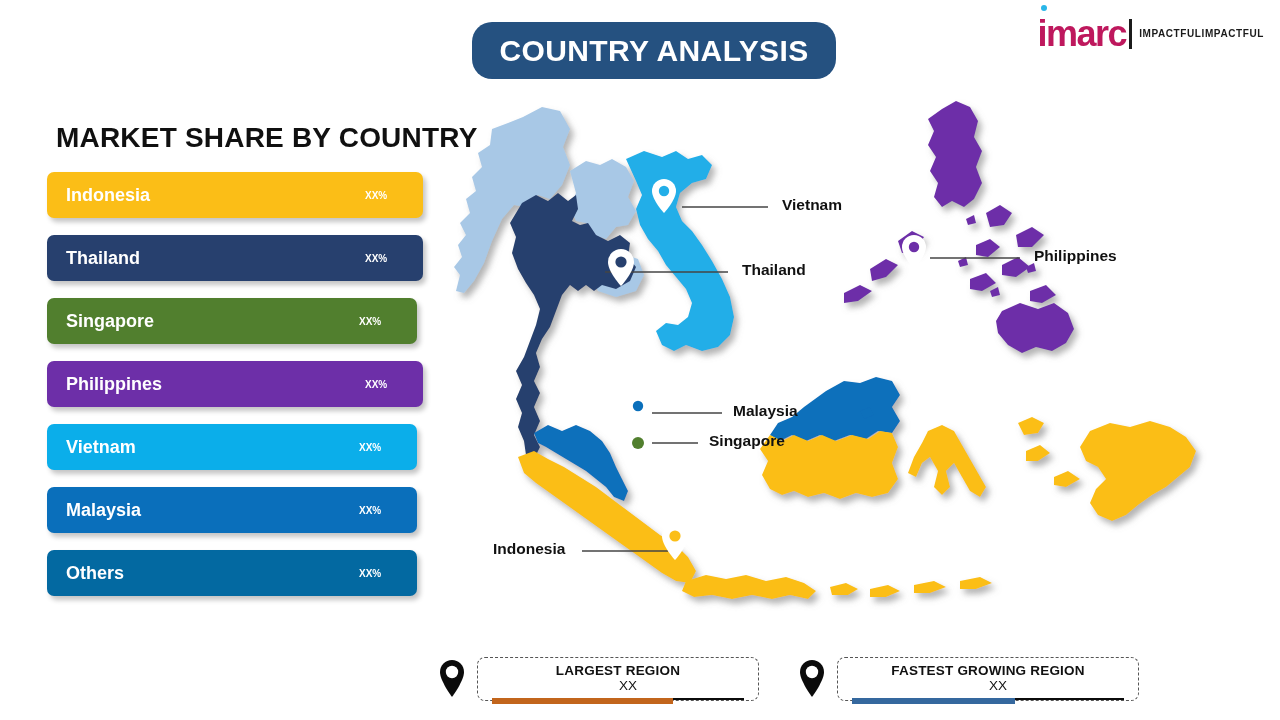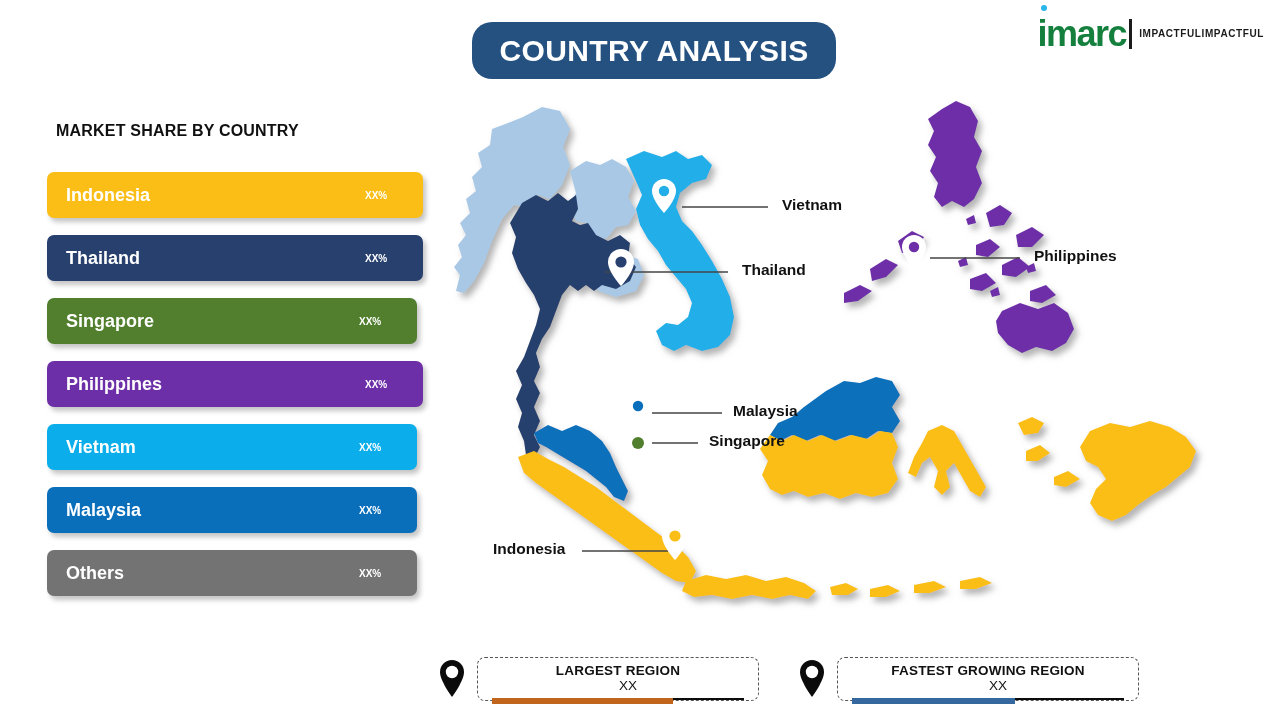--- a/index.html
+++ b/index.html
@@ -12,31 +12,31 @@
     position:absolute;left:472px;top:22px;width:364px;height:57px;
     background:#255180;border-radius:20px;
     display:flex;align-items:center;justify-content:center;
   }
   #title-text{
     color:#ffffff;font-size:30px;font-weight:bold;letter-spacing:.4px;
     font-family:"Liberation Sans",sans-serif;
   }
   
   #logo{position:absolute;right:16px;top:12px;display:flex;align-items:center;height:44px;}
-  #logo-word{position:relative;color:#15803d;font-size:36px;font-weight:bold;
+  #logo-word{position:relative;color:#be185d;font-size:36px;font-weight:bold;
     letter-spacing:-1.5px;line-height:36px;font-family:"Liberation Sans",sans-serif;text-align:right;}
   #logo-dot{position:absolute;left:3px;top:-7px;width:6px;height:6px;border-radius:50%;
     background:#29B6E8;}
   #logo-divider{width:3px;height:30px;background:#1b1b1b;margin:0 7px 0 3px;}
   #logo-tag{display:flex;flex-direction:row;justify-content:center;}
   #logo-tag span{font-size:10px;font-weight:bold;letter-spacing:.6px;color:#1b1b1b;
     line-height:12px;}
   
   #share-title{
-    position:absolute;left:56px;top:122px;font-size:16px;font-weight:bold;color:#101010;
+    position:absolute;left:56px;top:122px;font-size:28px;font-weight:bold;color:#101010;
     letter-spacing:.2px;
   }
   #bars{position:absolute;left:47px;top:172px;width:380px;}
   .bar{
     position:relative;height:46px;border-radius:7px;margin-bottom:17px;
     display:flex;align-items:center;box-sizing:border-box;
     box-shadow:3px 4px 5px rgba(0,0,0,.23);
   }
   .bar-label{color:#ffffff;font-size:18px;font-weight:bold;position:absolute;left:19px;}
   .bar-value{color:#ffffff;font-size:10px;font-weight:bold;position:absolute;}
@@ -98,21 +98,21 @@
     <span class="bar-value" style="left: 318px;">XX%</span>
   </div>
   <div class="bar" style="background: rgb(11, 174, 234); width: 370px;">
     <span class="bar-label">Vietnam</span>
     <span class="bar-value" style="left: 312px;">XX%</span>
   </div>
   <div class="bar" style="background: rgb(10, 111, 187); width: 370px;">
     <span class="bar-label">Malaysia</span>
     <span class="bar-value" style="left: 312px;">XX%</span>
   </div>
-  <div class="bar" style="background: #737373; width: 370px;">
+  <div class="bar" style="background: #0369a1; width: 370px;">
     <span class="bar-label">Others</span>
     <span class="bar-value" style="left: 312px;">XX%</span>
   </div>
 </div>
 
 <div id="map-wrap">
   <svg id="map-svg" width="830" height="540" viewBox="0 0 830 540">
     <defs>
       <filter id="shad" x="-20%" y="-20%" width="150%" height="150%">
         <feDropShadow dx="4" dy="5" stdDeviation="3" flood-color="#777" flood-opacity="0.55"></feDropShadow>

